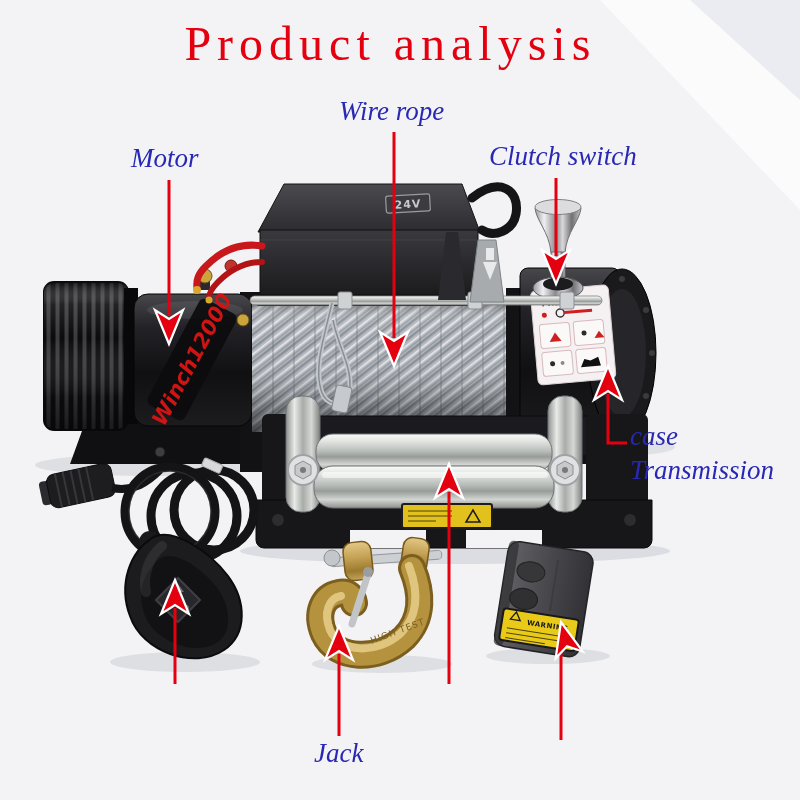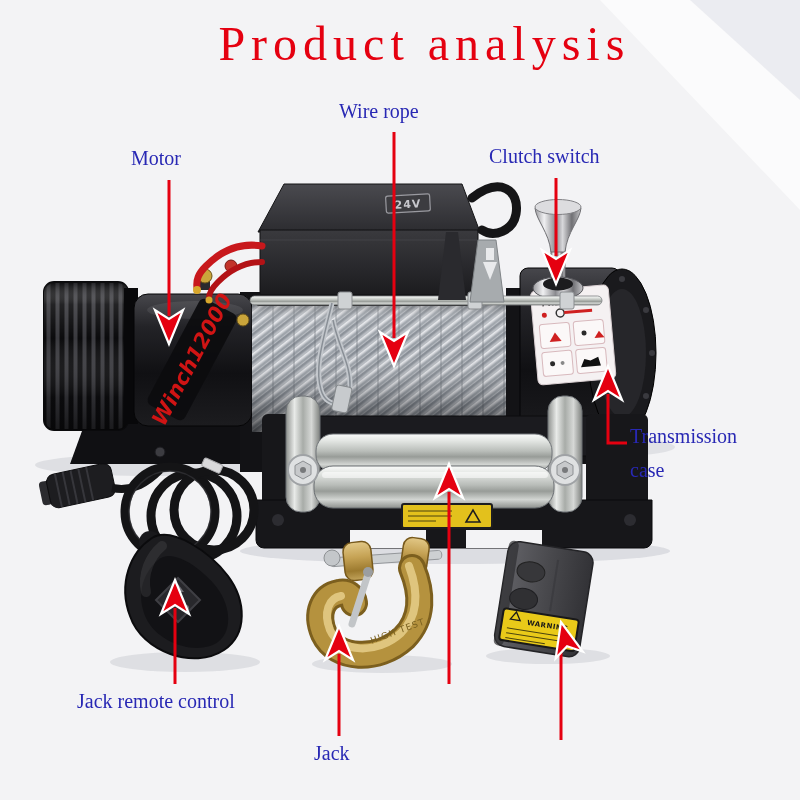--- a/index.html
+++ b/index.html
@@ -11,25 +11,25 @@
   html,body{margin:0;padding:0;}
   body{background:#888;font-family:"Liberation Serif",serif;}
   .stage{
     position:relative;width:800px;height:800px;margin:0 auto;
     background:var(--background);overflow:hidden;
   }
   .stage svg{position:absolute;left:0;top:0;width:800px;height:800px;}
   .title{
     position:absolute;left:48.8%;top:16px;transform:translateX(-50%);
     font-size:48px;letter-spacing:6px;color:var(--title-red);
-    white-space:nowrap;font-weight:500;margin-left:34px;
+    white-space:nowrap;font-weight:500;
   }
   .lbl{
-    position:absolute;color:var(--label-blue);font-size:20px;
-    white-space:nowrap;line-height:34px;
+    position:absolute;color:var(--label-blue);font-size:27px;
+    white-space:nowrap;line-height:34px;font-style:italic;
   }
   .lbl-wire-rope{left:339px;top:94px;}
   .lbl-motor{left:131px;top:141px;}
   .lbl-clutch{left:489px;top:139px;}
   .lbl-transmission{left:630px;top:419px;}
   .lbl-jack{left:77px;top:684px;}
   .lbl-rope-guide{left:386px;top:682px;}
   .lbl-hook{left:314px;top:736px;}
   .lbl-wireless{left:494px;top:738px;}
   .ann line, .ann path{stroke:var(--arrow-red);stroke-width:3;fill:none;}
@@ -316,24 +316,23 @@
       </g>
     </g>
   </svg>
 
   <div class="title">Product analysis</div>
 
   <div class="lbl lbl-wire-rope">Wire rope</div>
   <div class="lbl lbl-motor">Motor</div>
   <div class="lbl lbl-clutch">Clutch switch</div>
   <div class="lbl lbl-transmission">
+    <div>case</div>
     <div>Transmission</div>
-    <div>case</div>
   </div>
-  <div class="lbl lbl-jack">Jack remote control</div>
   <div class="lbl lbl-hook">Jack</div>
 
   <svg class="ann" viewBox="0 0 800 800">
     <g>
       <line x1="394" y1="132" x2="394" y2="338"></line>
       <polygon points="394,366 380,332 394,341 408,332"></polygon>
     </g>
     <g>
       <line x1="169" y1="180" x2="169" y2="316"></line>
       <polygon points="169,344 155,310 169,319 183,310"></polygon>

